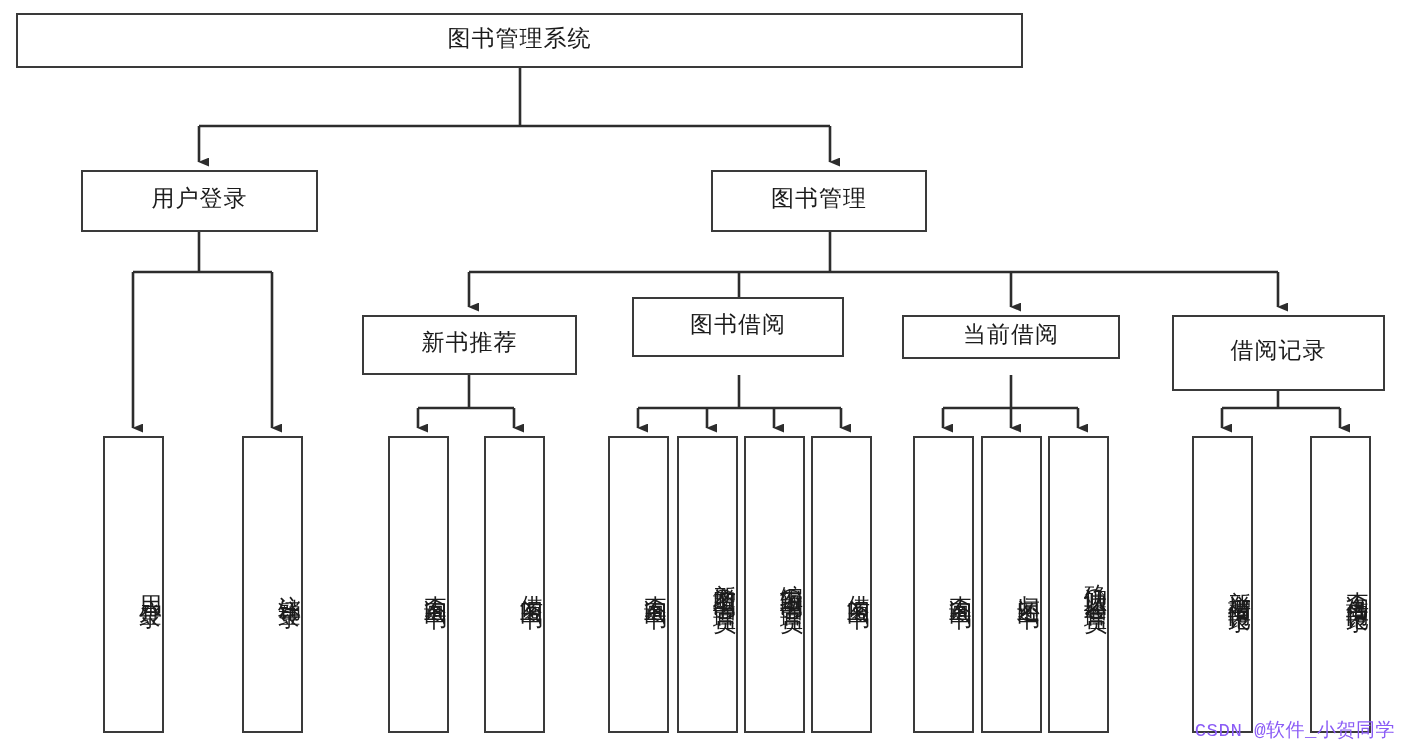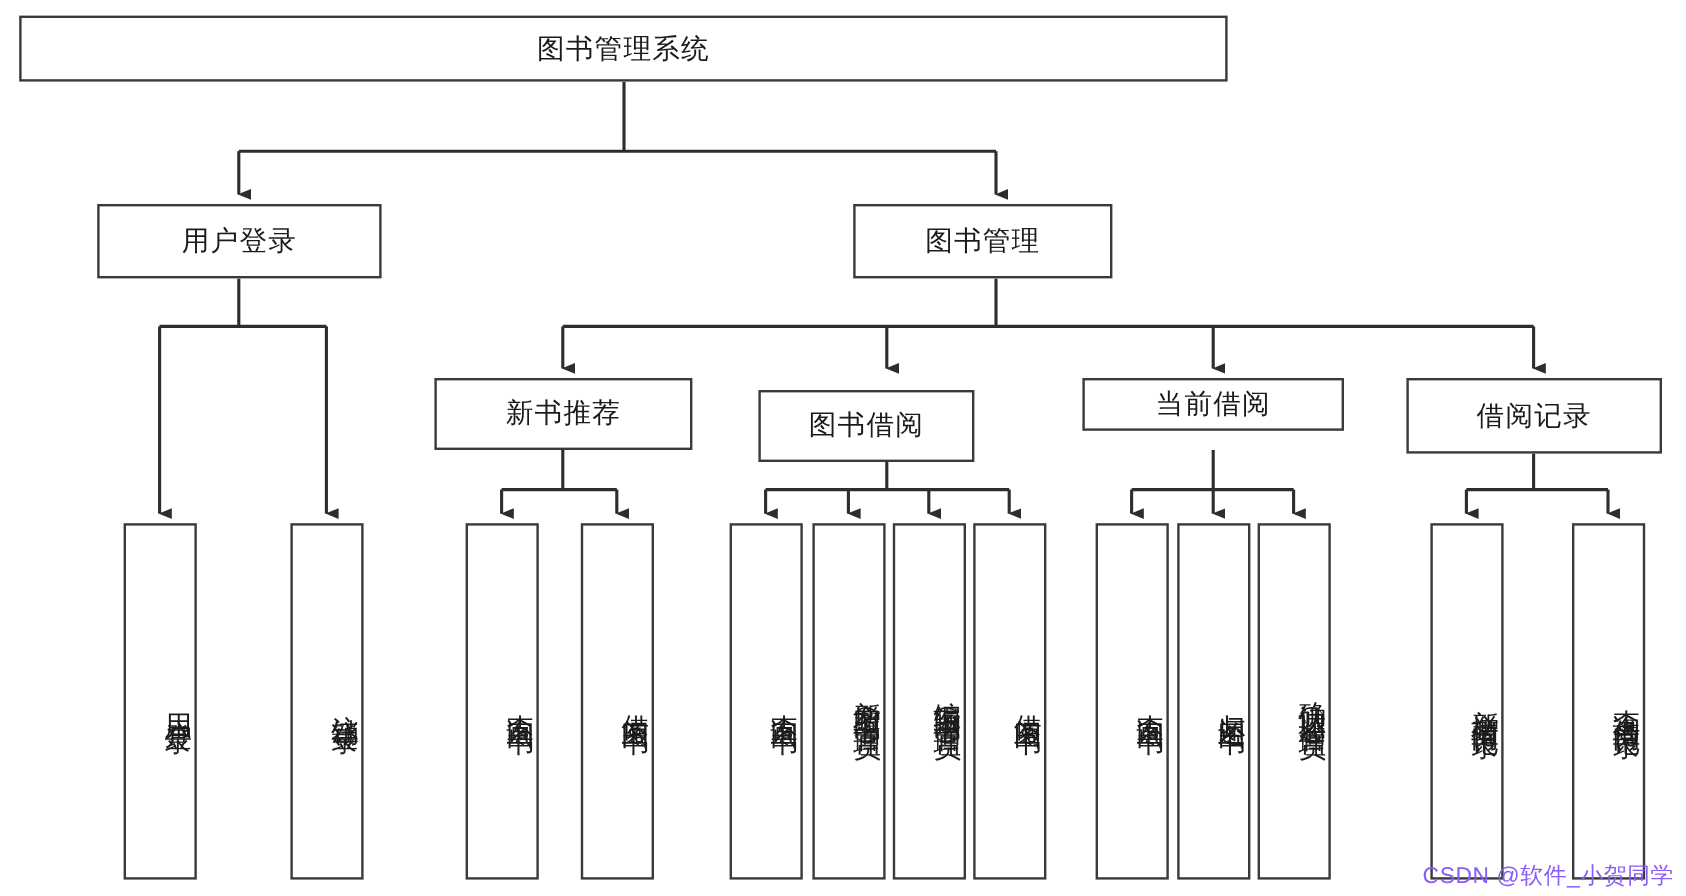--- a/index.html
+++ b/index.html
@@ -9,20 +9,21 @@
   }
   body {
     font-family: "Liberation Sans", "DejaVu Sans", sans-serif;
   }
   #diagram-root {
     position: relative;
     width: 1405px;
     height: 747px;
     background: #ffffff;
     overflow: hidden;
+    font-family: Liberation Mono, monospace;
   }
   #diagram-svg {
     position: absolute;
     left: 0;
     top: 0;
     width: 1405px;
     height: 747px;
   }
   .node-box {
     position: absolute;
@@ -120,23 +121,23 @@
       <path d="M 1340,408 L 1340,428" marker-end="url(#arrowhead)"></path>
     </g>
   </svg>
 
   <div class="node-box node-h" style="left:16px; top:13px; width:1007px; height:55px;">图书管理系统</div>
 
   <div class="node-box node-h" style="left:81px; top:170px; width:237px; height:62px;">用户登录</div>
   <div class="node-box node-h" style="left:711px; top:170px; width:216px; height:62px;">图书管理</div>
 
   <div class="node-box node-h" style="left:362px; top:315px; width:215px; height:60px;">新书推荐</div>
-  <div class="node-box node-h" style="left:632px; top:325px; width:180px; height:60px;">图书借阅</div>
+  <div class="node-box node-h" style="left:632px; top:297px; width:212px; height:60px;">图书借阅</div>
   <div class="node-box node-h" style="left:902px; top:315px; width:218px; height:44px;">当前借阅</div>
-  <div class="node-box node-h" style="left:1172px; top:315px; width:213px; height:63px;">借阅记录</div>
+  <div class="node-box node-h" style="left:1172px; top:315px; width:213px; height:76px;">借阅记录</div>
 
   <div class="node-box node-v" style="left:103px; top:436px; width:61px; height:297px;">用户登录</div>
   <div class="node-box node-v" style="left:242px; top:436px; width:61px; height:297px;">注销登录</div>
 
   <div class="node-box node-v" style="left:388px; top:436px; width:61px; height:297px;">查询图书</div>
   <div class="node-box node-v" style="left:484px; top:436px; width:61px; height:297px;">借阅图书</div>
 
   <div class="node-box node-v" style="left:608px; top:436px; width:61px; height:297px;">查询图书</div>
   <div class="node-box node-v long" style="left:677px; top:436px; width:61px; height:297px;">新增图书（管理员）</div>
   <div class="node-box node-v long" style="left:744px; top:436px; width:61px; height:297px;">编辑图书（管理员）</div>

